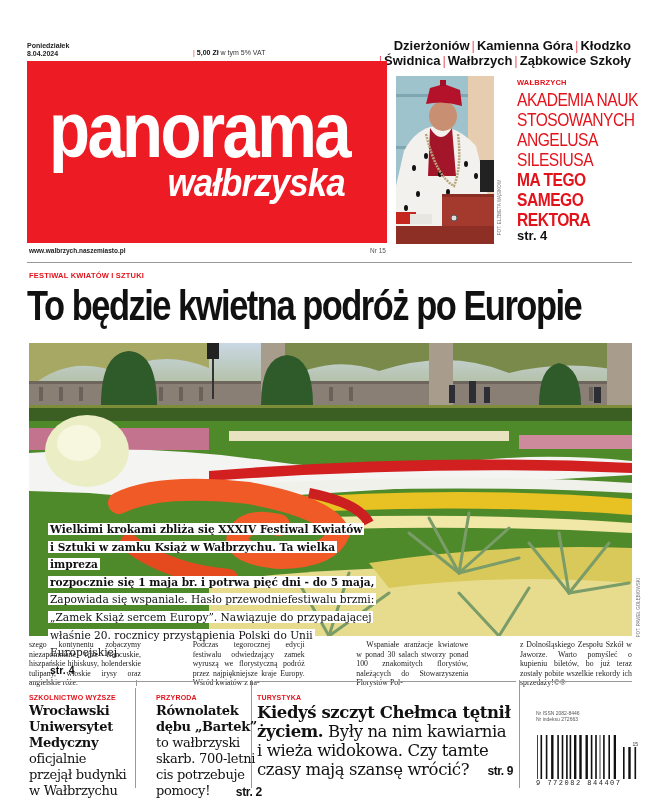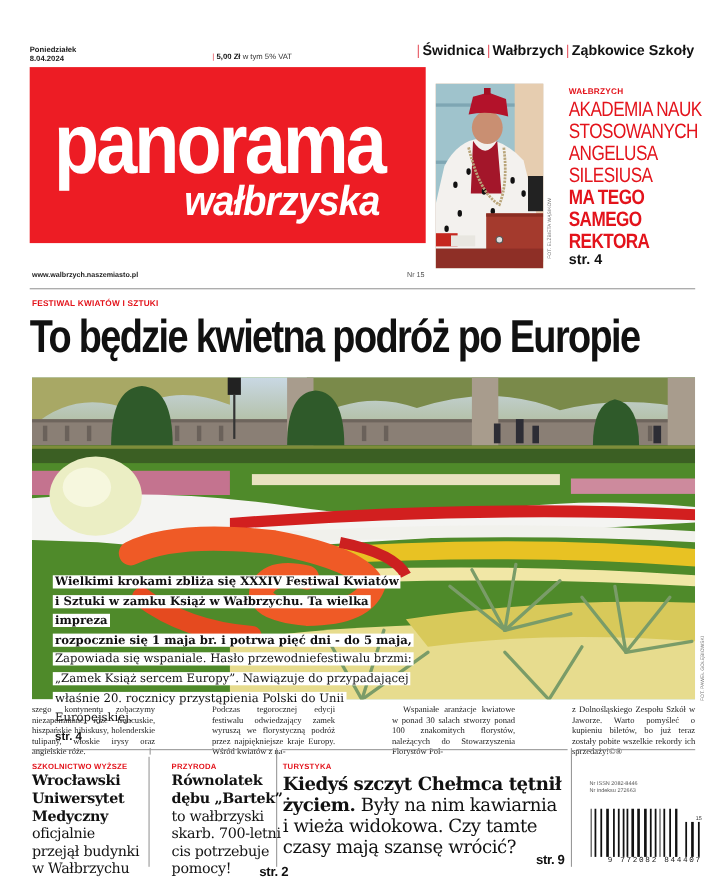--- a/index.html
+++ b/index.html
@@ -10,21 +10,21 @@
 
   
   .date { left: 27px; top: 42px; font-size: 7px; font-weight: bold; line-height: 8px; color: #222; }
   .price { left: 193px; top: 49px; font-size: 7px; color: #333; white-space: nowrap; }
   .price .bar { color: #e3343f; margin-right: 2px; }
   .price b { color: #111; }
   .cities { right: 30px; top: 38px; text-align: right; font-size: 13px; font-weight: bold; line-height: 15px; color: #111; white-space: nowrap; }
   .cities .sep { color: #e8606a; font-weight: normal; padding: 0 2px; }
 
   
-  .masthead { left: 27px; top: 61px; width: 360px; height: 160px; background: #ed1c24; }
+  .masthead { left: 27px; top: 61px; width: 360px; height: 182px; background: #ed1c24; }
   .logo-main { position: absolute; left: 22px; top: 30px; font-family: "Liberation Sans", sans-serif; font-weight: bold; font-size: 78px; color: #fff; letter-spacing: -3px; line-height: 78px; transform: scaleX(0.86); transform-origin: left top; }
   .logo-sub { position: absolute; right: 42px; top: 102px; font-weight: bold; font-style: italic; font-size: 38px; color: #fff; letter-spacing: -1px; line-height: 40px; transform: scaleX(0.92); transform-origin: right top; }
   .url { left: 29px; top: 247px; font-size: 6.5px; font-weight: bold; color: #222; }
   .issue { left: 370px; top: 247px; font-size: 6.5px; color: #555; }
 
   
   .rector-photo { left: 396px; top: 76px; width: 98px; height: 168px; overflow: hidden; background: #d8c7b3; }
   .photo-credit-v { font-size: 4.5px; color: #777; writing-mode: vertical-rl; transform: rotate(180deg); white-space: nowrap; }
   .rector-credit { left: 497px; top: 180px; }
 
@@ -60,38 +60,41 @@
 
   
   .btm { top: 694px; }
   .btm .kicker { font-size: 7px; }
   .btm-title { font-family: "DejaVu Serif", "Liberation Serif", serif; font-size: 13px; line-height: 16px; color: #111; margin-top: 2px; letter-spacing: -0.3px; }
   .btm-title b { font-weight: bold; }
   .btm-title .norm { font-weight: normal; }
   .btm-str { font-family: "Liberation Sans", sans-serif; font-weight: bold; font-size: 12px; float: right; margin-top: 1px; }
 
   .btm-big .btm-title { font-size: 16.5px; line-height: 19px; letter-spacing: -0.4px; }
-  .btm-big .btm-str { font-size: 12px; margin-top: 12px; }
+  .btm-big .btm-str { font-size: 12px; margin-top: 2px; }
 
   .issn { left: 536px; top: 710px; font-size: 5px; color: #555; line-height: 6px; }
   .barcode { left: 536px; top: 735px; }
-  .barcode-num { font-family: "Liberation Mono", monospace; font-size: 7px; color: #222; letter-spacing: 1.5px; text-align: right; }
+  .barcode-num { font-family: "Liberation Mono", monospace; font-size: 7px; color: #222; letter-spacing: 1.5px; }
   .addon-num { font-size: 5px; color: #333; }
 </style>
 </head>
 <body>
 
 <div class="abs date">
   <div>Poniedziałek</div>
   <div>8.04.2024</div>
 </div>
 <div class="abs price">
   <span class="bar">|</span><b>5,00 Zł</b><span> w tym 5% VAT</span>
 </div>
 <div class="abs cities">
+  <div>
+    <span>Dzierżoniów</span><span class="sep">|</span><span>Kamienna Góra</span><span class="sep">|</span><span>Kłodzko</span>
+  </div>
   <div>
     <span class="sep">|</span><span>Świdnica</span><span class="sep">|</span><span>Wałbrzych</span><span class="sep">|</span><span>Ząbkowice Szkoły</span>
   </div>
 </div>
 
 <div class="abs masthead">
   <div class="logo-main">panorama</div>
   <div class="logo-sub">wałbrzyska</div>
 </div>
 <div class="abs url">www.walbrzych.naszemiasto.pl</div>

